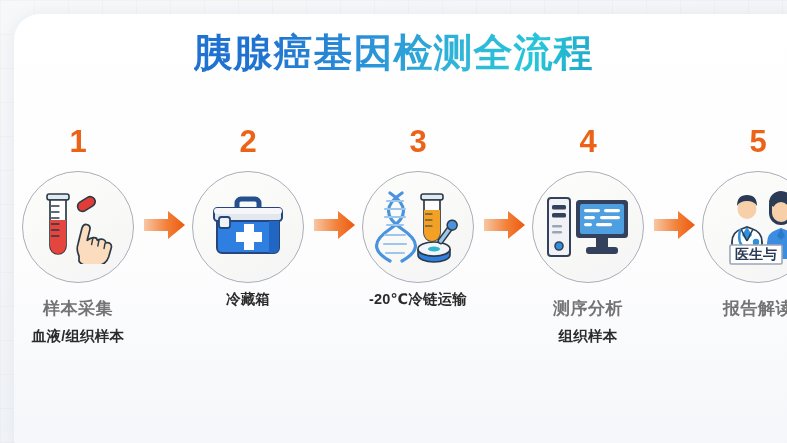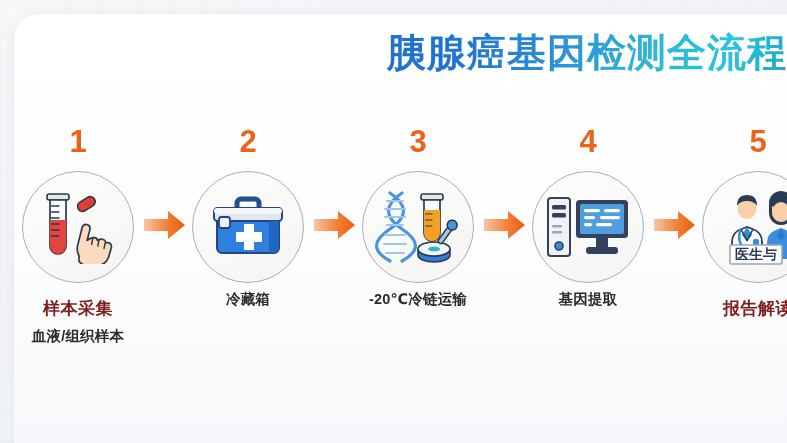--- a/index.html
+++ b/index.html
@@ -26,21 +26,21 @@
     width: 830px;  
     height: 450px;
     background: linear-gradient(180deg,#ffffff 0%, #fdfdfe 55%, #f4f6f9 100%);
     border-radius: 26px;
     box-shadow: 0 2px 18px rgba(40,60,90,0.07);
   }
 
   
   .title-wrap {
     position: absolute; left: 0; top: 30px; width: 787px;
-    text-align: right;
+    text-align: center;
   }
   .title {
     display: inline-block;
     font-size: 39px;
     font-weight: 700;
     letter-spacing: 1px;
     line-height: 1.18;
     background: linear-gradient(110deg, #1f72d0 0%, #1f72d0 16%, #2a8fd8 42%, #2fb6d8 66%, #27c6d9 84%, #1fa6c9 100%);
     -webkit-background-clip: text;
     background-clip: text;
@@ -77,21 +77,21 @@
     background: linear-gradient(150deg,#fdfdfc 0%, #f8f8f6 60%, #f3f4f5 100%);
     display: flex; align-items: center; justify-content: center;
     overflow: hidden;
     position: relative;
   }
   .circle svg { display:block; }
   .step-title {
     margin-top: 14px;
     font-size: 17px;
     font-weight: 700;
-    color: #7f1d1d;
+    color: #737373;
     letter-spacing: 0.5px;
     white-space: nowrap;
     text-align: center;
   }
   .step-sub {
     margin-top: 7px;
     font-size: 14.5px;
     color: #2b2b2b;
     letter-spacing: 0.2px;
     white-space: nowrap;
@@ -281,21 +281,22 @@
           <rect x="40" y="22" width="11" height="3.2" rx="1.6"></rect>
           <rect x="56" y="22" width="20" height="3.2" rx="1.6"></rect>
           <rect x="40" y="29" width="8" height="3.2" rx="1.6"></rect>
           <rect x="52" y="29" width="16" height="3.2" rx="1.6"></rect>
         </g>
         <rect x="52" y="44" width="12" height="9" fill="#33415c"></rect>
         <rect x="42" y="53" width="32" height="7" rx="3" fill="#33415c"></rect>
       </svg>
       </span>
     </div>
-    <div class="step-sub">基因提取</div>
+    <div class="step-title">测序分析</div>
+    <div class="step-sub">组织样本</div>
   </div>
 
   <div class="arrow" style="left:654px;">
     <svg width="42" height="30" viewBox="0 0 42 30">
       <defs>
           <linearGradient id="ag4" x1="0" y1="0" x2="1" y2="0">
         <stop offset="0%" stop-color="#f8c6a3"></stop>
             <stop offset="55%" stop-color="#f2813a"></stop>
             <stop offset="100%" stop-color="#ec5a0d"></stop>
       </linearGradient>

